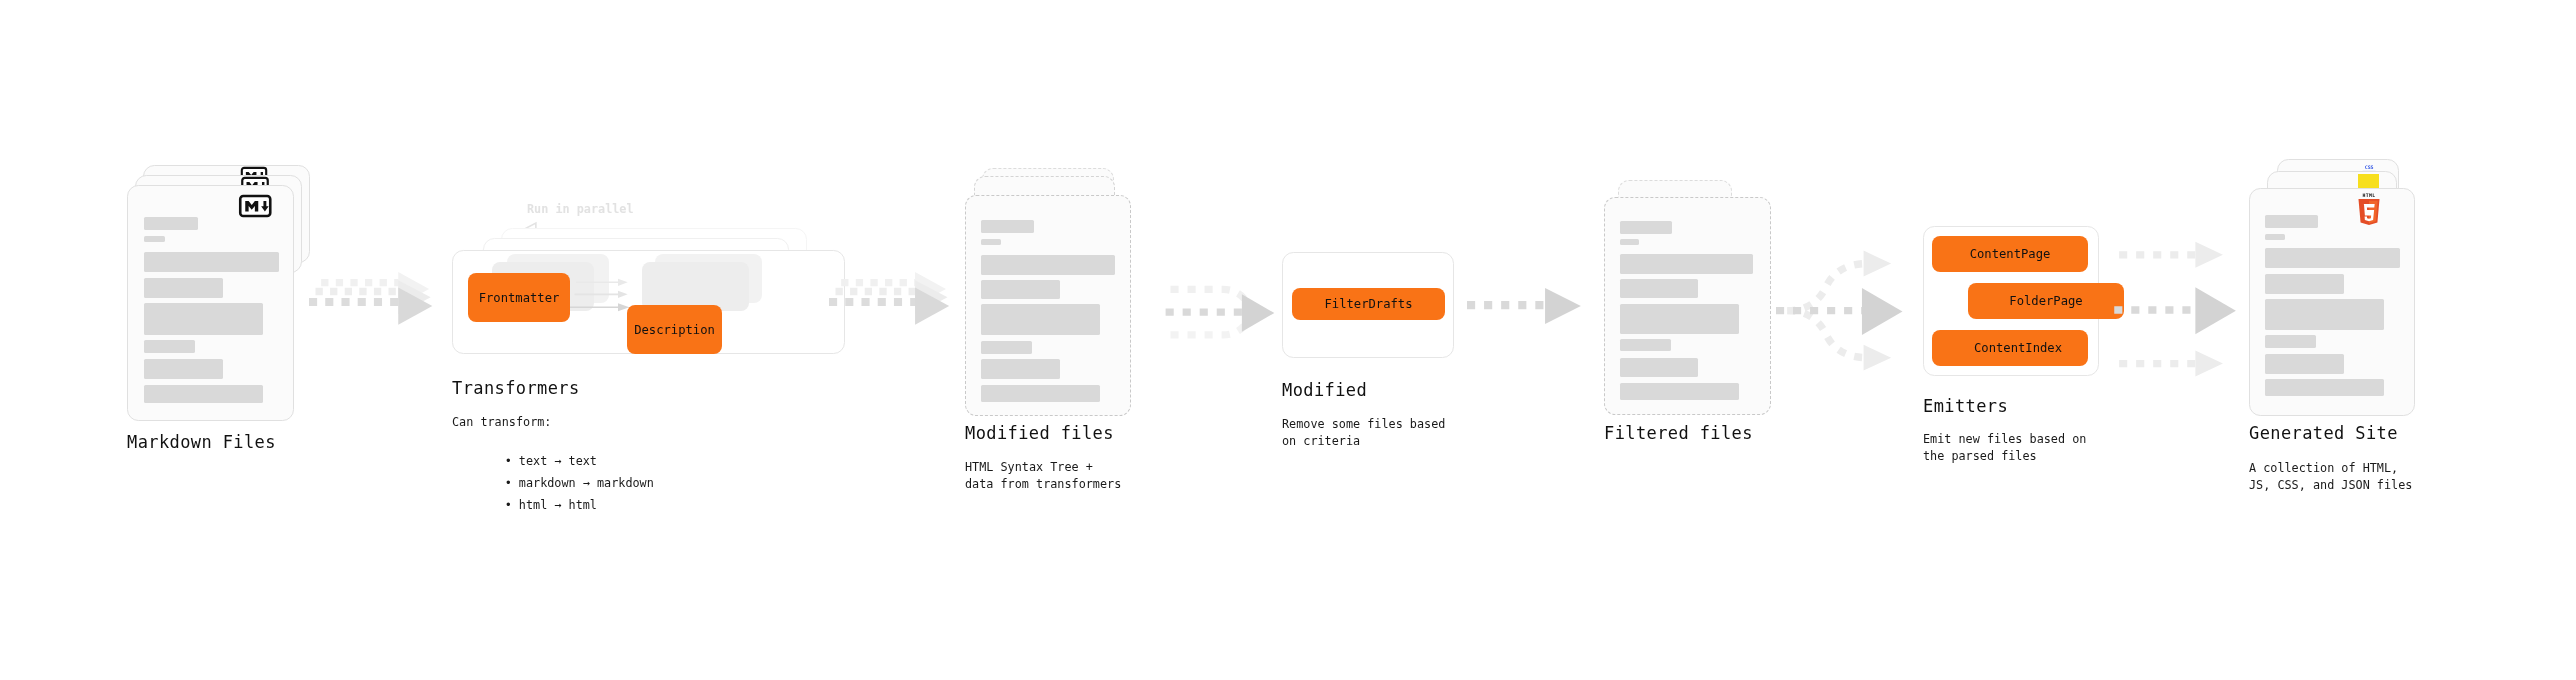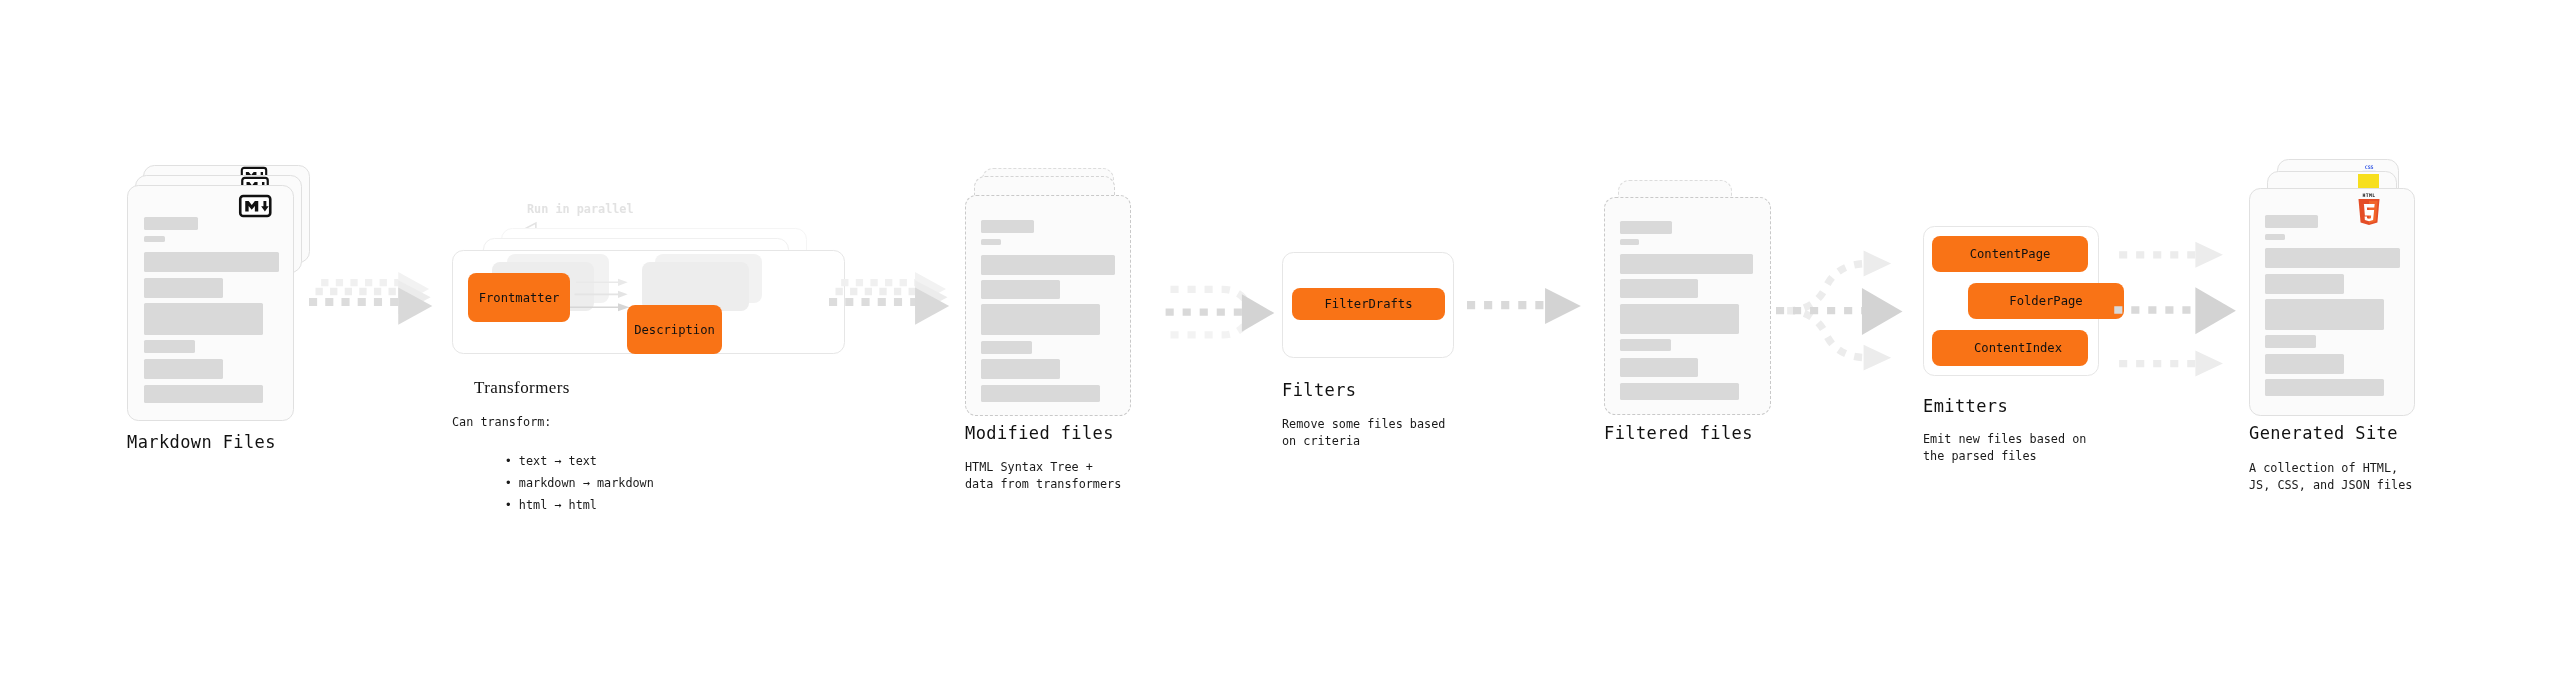--- a/index.html
+++ b/index.html
@@ -133,21 +133,21 @@
       <path d="M60 19.5 L72 24 L60 28.5 Z" fill="#e4e4e4"></path>
       <g stroke="#d6d6d6" stroke-width="2" fill="none">
         <line x1="0" y1="40" x2="62" y2="40"></line>
       </g>
       <path d="M60 35 L74 40 L60 45 Z" fill="#d6d6d6"></path>
     </svg>
 
     <div class="chip" style="left:468px;top:273px;width:102px;height:49px;">Frontmatter</div>
     <div class="chip" style="left:627px;top:273px;width:95px;height:49px;margin-top:32px;">Description</div>
 
-    <div class="title" style="left:474px;top:378px;font-family:Liberation Serif, serif;">Transformers</div>
+    <div class="title" style="left:452px;top:378px;">Transformers</div>
     <div class="sub" style="left:452px;top:414px;">Can transform:</div>
 
     <div class="sub" style="left:462px;top:436px;">
       <span>•&nbsp;</span><span>text → text</span>
     </div>
     <div class="sub" style="left:462px;top:458px;">
       <span>•&nbsp;</span><span>markdown → markdown</span>
     </div>
     <div class="sub" style="left:462px;top:480px;">
       <span>•&nbsp;</span><span>html → html</span>
@@ -194,21 +194,21 @@
       <path d="M40 112 H105 Q130 112 140 84" stroke="#f3f3f3"></path>
       <line x1="34" y1="84" x2="140" y2="84" stroke="#d9d9d9"></line>
     </g>
     <path d="M128 62 L168 85 L128 108 Z" fill="#d3d3d3"></path>
   </svg>
 
   <div class="node">
     <div class="group" style="left:1282px;top:252px;width:172px;height:106px;"></div>
     <div class="chip" style="left:1292px;top:288px;width:153px;height:32px;">FilterDrafts</div>
 
-    <div class="title" style="left:1282px;top:380px;">Filters</div>
+    <div class="title" style="left:1282px;top:380px;">Modified</div>
     <div class="sub" style="left:1282px;top:416px;">Remove some files based
 on criteria</div>
   </div>
 
   <svg style="left:1467px;top:288px;width:122px;height:49px;" viewBox="0 0 150 60">
     <g stroke="#d9d9d9" stroke-width="10" stroke-dasharray="10 11" fill="none">
       <line x1="0" y1="21" x2="100" y2="21"></line>
     </g>
     <path d="M96 0 L140 22 L96 44 Z" fill="#d3d3d3"></path>
   </svg>

